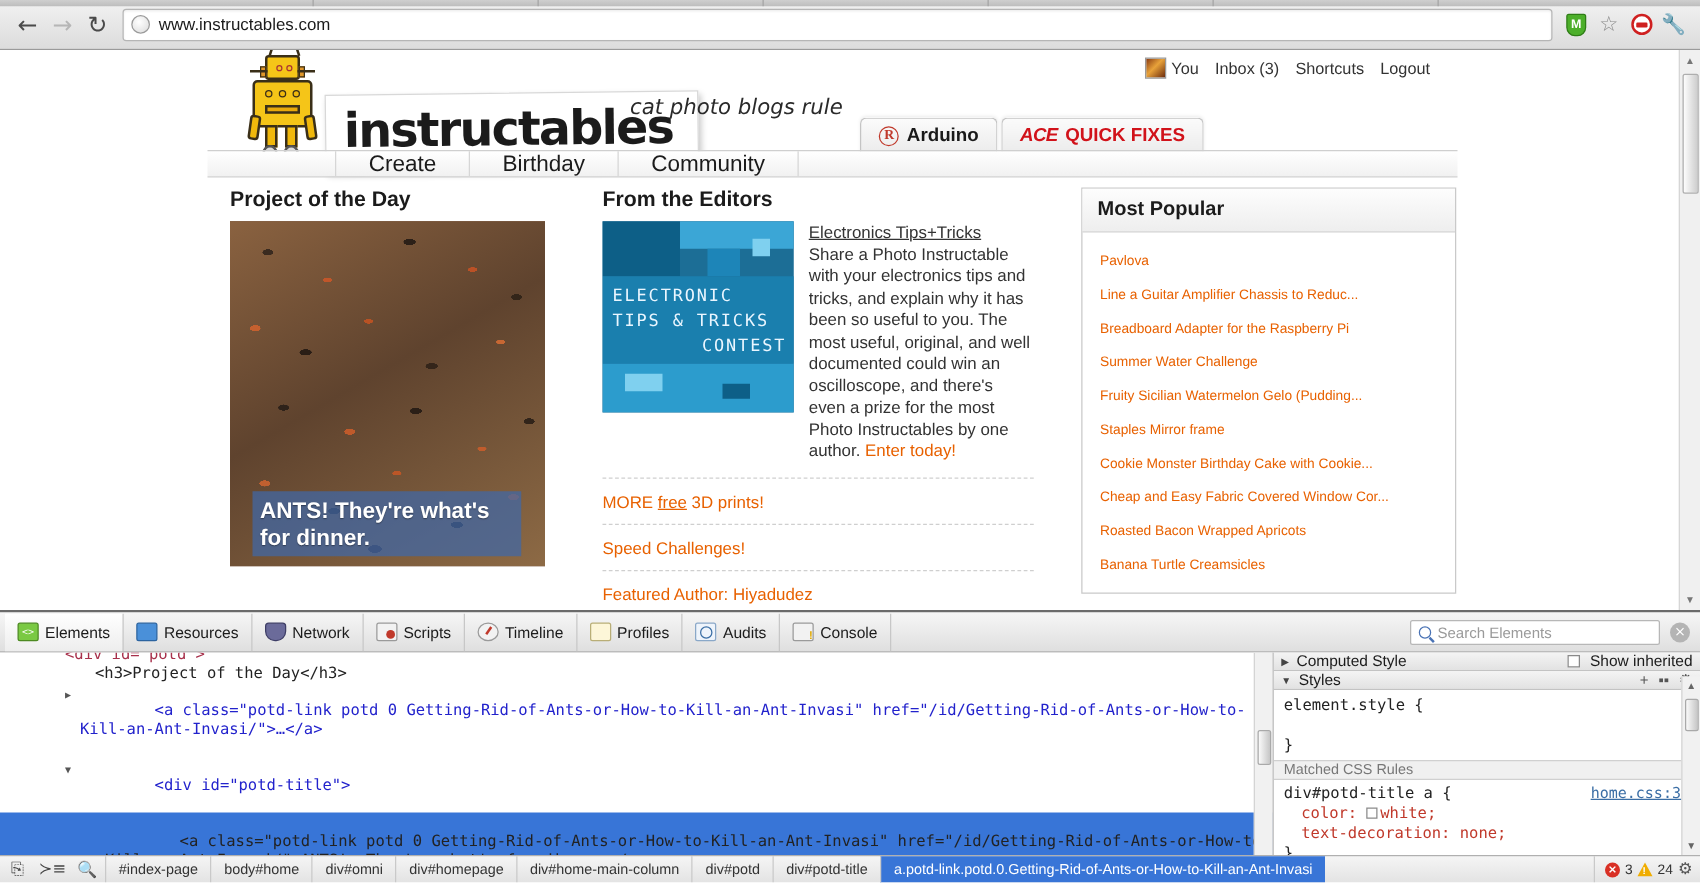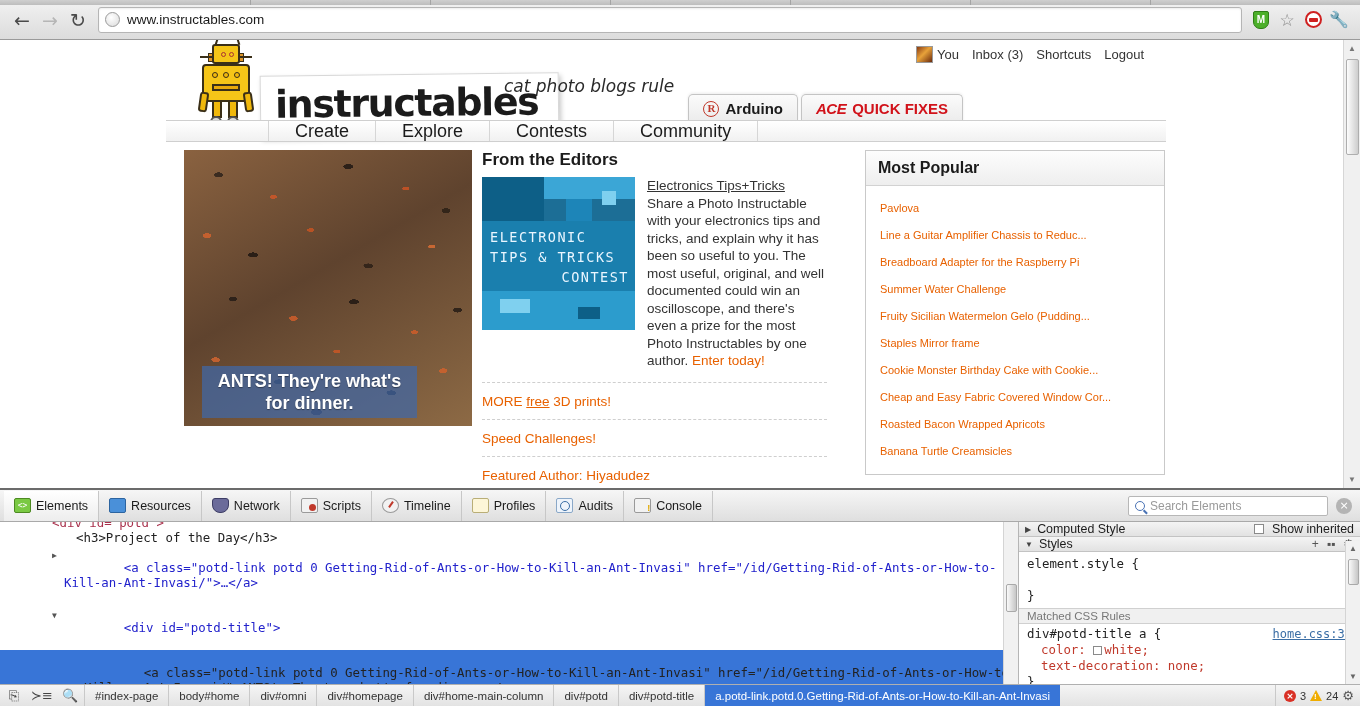--- a/index.html
+++ b/index.html
@@ -183,23 +183,22 @@
     display:flex; align-items:center; cursor:pointer;
   }
 
   
   #main-cols { display:flex; padding: 8px 0 0 18px; gap: 18px; }
   .col-heading { font-size:17px; font-weight:bold; color:#1b1b1b; margin-bottom: 7px; }
 
   
   #potd-col { width: 280px; position: relative; }
   #potd-img {
-    width: 288px; height: 276px; position: relative; overflow:hidden;
+    width: 252px; height: 276px; position: relative; overflow:hidden;
     background: #6b4a33;
-    text-align: center;
   }
   .ants-bg {
     position:absolute; inset:0;
     background-color:#7a5436;
     background-image:
       radial-gradient(ellipse 7px 4px at 12% 9%, #3a2b20 60%, transparent 62%),
       radial-gradient(ellipse 6px 3px at 31% 17%, #c0562a 60%, transparent 62%),
       radial-gradient(ellipse 8px 4px at 57% 6%, #2c2018 60%, transparent 62%),
       radial-gradient(ellipse 6px 3px at 77% 14%, #bb5126 60%, transparent 62%),
       radial-gradient(ellipse 7px 4px at 91% 22%, #332519 60%, transparent 62%),
@@ -458,28 +457,28 @@
           <div class="promo-tab">
             <span class="ace-mark">ACE</span>
             <span class="ace-text">QUICK FIXES</span>
           </div>
         </div>
       </div>
 
       <div id="navbar">
         <div class="spacer"></div>
         <div class="nav-item">Create</div>
-        <div class="nav-item">Explore</div>
-        <div class="nav-item">Contests</div>
+        <div class="nav-item">Birthday</div>
         <div class="nav-item">Community</div>
       </div>
 
       <div id="main-cols">
 
         <div id="potd-col">
+          <div class="col-heading">Project of the Day</div>
           <div id="potd-img">
             <div class="ants-bg"></div>
             <div id="potd-title-box">
               <a>ANTS! They're what's for dinner.</a>
             </div>
           </div>
         </div>
 
         <div id="fte-col">
           <div class="col-heading">From the Editors</div>

